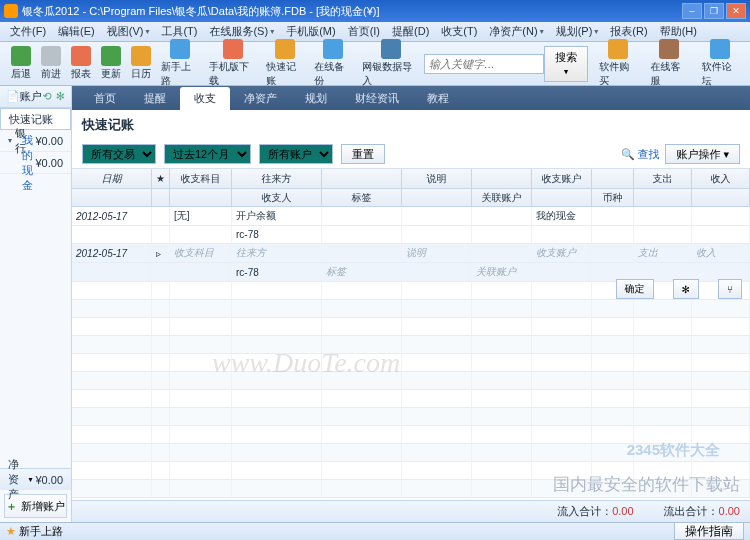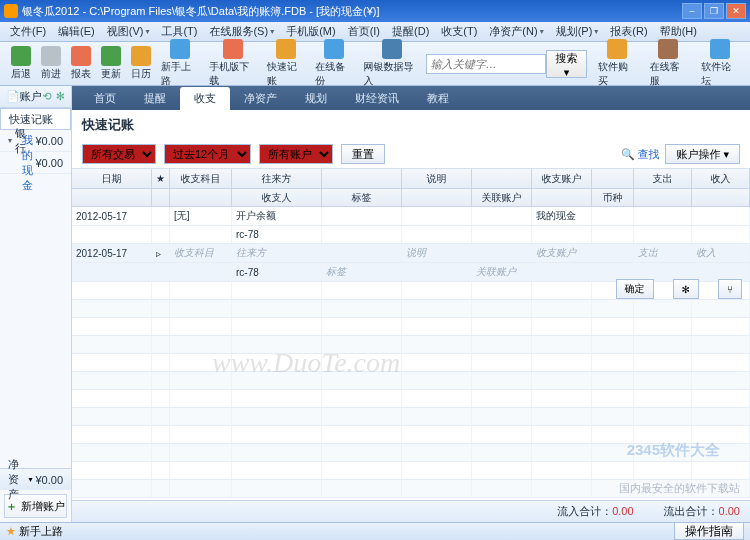--- a/index.html
+++ b/index.html
@@ -18,21 +18,21 @@
 .menubar .menuitem { padding: 2px 6px; color: #234; display: flex; align-items: center; gap: 2px; }
 .menubar .chev { font-size: 8px; color: #567; }
 
 
 .toolbar { height: 44px; background: linear-gradient(#eef5fd, #dce9f8); display: flex; align-items: center; padding: 0 6px; border-bottom: 1px solid #a8c0e0; }
 .toolbtn { display: flex; flex-direction: column; align-items: center; padding: 2px 5px; gap: 1px; }
 .toolbtn .ti { width: 20px; height: 20px; border-radius: 3px; }
 .toolbtn .tl { font-size: 10px; color: #234; }
 .searchbox { display: flex; align-items: center; margin-left: auto; margin-right: 6px; }
 .searchbox input { width: 120px; height: 20px; border: 1px solid #a8c0e0; padding: 0 4px; color: #888; font-style: italic; }
-.searchbox button { height: 28px; padding: 0 8px; background: linear-gradient(#fdfdfd,#e8e8e8); border: 1px solid #a8c0e0; }
+.searchbox button { height: 36px; padding: 0 8px; background: linear-gradient(#fdfdfd,#e8e8e8); border: 1px solid #a8c0e0; font-family: Liberation Mono, monospace; }
 .rightbtns { display: flex; gap: 4px; }
 
 
 .main { display: flex; height: calc(100% - 22px - 20px - 44px - 18px); }
 
 
 .sidebar { width: 152px; background: #f5f9fd; border-right: 1px solid #c5d5eb; display: flex; flex-direction: column; }
 .sb-head { height: 22px; background: linear-gradient(#f0f6fd,#e0ebf8); display: flex; align-items: center; padding: 0 6px; border-bottom: 1px solid #c5d5eb; }
 .sb-head .lbl { color: #234; }
 .sb-head .r { margin-left: auto; display: flex; gap: 4px; color: #5a8; }
@@ -54,30 +54,30 @@
 .content { flex: 1; display: flex; flex-direction: column; background: #fff; }
 
 
 .navtabs { height: 24px; background: linear-gradient(#4a6a92, #3a5a82); display: flex; align-items: flex-end; padding: 0 8px; }
 .navtab { padding: 4px 14px; color: #dce8f5; font-size: 11px; }
 .navtab.active { background: #fff; color: #234; border-radius: 3px 3px 0 0; }
 
 
 .panel-title { padding: 6px 10px; font-size: 13px; color: #234; font-weight: bold; }
 .filters { display: flex; align-items: center; gap: 8px; padding: 4px 10px; border-bottom: 1px solid #d5e0ee; }
-.filters select { height: 20px; border: 1px solid #a8c0e0; background: #b91c1c; padding: 0 4px; font-size: 11px; }
+.filters select { height: 20px; border: 1px solid #a8c0e0; background: #0f766e; padding: 0 4px; font-size: 11px; }
 .filters button { height: 20px; padding: 0 10px; background: linear-gradient(#fdfdfd,#e8eef6); border: 1px solid #a8c0e0; }
 .filters .right { margin-left: auto; display: flex; gap: 6px; align-items: center; }
 .filters .qlink { color: #2266cc; display: flex; align-items: center; gap: 2px; }
 
 
 .tbl-head { display: flex; height: 20px; background: linear-gradient(#f5f8fc,#e6edf6); border-bottom: 1px solid #c5d5eb; }
 .tbl-head2 { display: flex; height: 18px; background: linear-gradient(#f2f6fb,#e6edf6); border-bottom: 1px solid #c5d5eb; }
 .th { border-right: 1px solid #c5d5eb; display: flex; align-items: center; justify-content: center; color: #234; font-size: 10px; }
-.c-date { width: 80px; }
+.c-date { width: 80px; font-style: italic; }
 .c-star { width: 18px; }
 .c-subj { width: 62px; }
 .c-party { width: 90px; }
 .c-tag { width: 80px; }
 .c-desc { width: 70px; }
 .c-rel { width: 60px; }
 .c-acct { width: 60px; }
 .c-curr { width: 42px; }
 .c-out { width: 58px; }
 .c-in { width: 58px; flex: 1; }
@@ -87,21 +87,21 @@
 .trow.alt { background: #f7fafd; }
 .trow.edit { background: #eef4fb; }
 .td { border-right: 1px solid #eef3f9; display: flex; align-items: center; padding: 2px 4px; font-size: 10px; color: #234; }
 .td.ph { color: #9ab; font-style: italic; }
 
 .row-actions { position: absolute; right: 8px; top: 72px; display: flex; gap: 19px; }
 .row-actions button { height: 20px; padding: 0 8px; background: linear-gradient(#fdfdfd,#e8eef6); border: 1px solid #a8c0e0; font-size: 10px; }
 
 .watermark { position: absolute; top: 140px; left: 140px; font-size: 28px; font-family: Georgia, serif; font-style: italic; color: rgba(150,150,150,0.28); pointer-events: none; }
 .wm-logo { position: absolute; bottom: 40px; right: 30px; color: rgba(100,150,210,0.4); font-size: 15px; font-weight: bold; pointer-events: none; }
-.wm-sub { position: absolute; bottom: 4px; right: 10px; color: rgba(100,120,150,0.5); font-size: 11px; pointer-events: none; }
+.wm-sub { position: absolute; bottom: 4px; right: 10px; color: rgba(100,120,150,0.5); font-size: 17px; pointer-events: none; }
 
 .sumbar { height: 22px; background: linear-gradient(#f0f6fd,#e0ebf8); border-top: 1px solid #c5d5eb; display: flex; align-items: center; justify-content: flex-end; padding: 10px 10px; gap: 30px; font-size: 10px; color: #234; }
 .sumbar .v { color: #c33; }
 
 
 .statusbar { height: 18px; background: linear-gradient(#e8f0fb,#d5e4f7); display: flex; align-items: center; padding: 0 6px; border-top: 1px solid #a8c0e0; }
 .statusbar .star { color: #e8a030; margin-right: 3px; }
 .statusbar .r { margin-left: auto; }
 .statusbar .guide { padding: 1px 10px; background: linear-gradient(#fdfdfd,#e8eef6); border: 1px solid #a8c0e0; font-size: 12px; }
 </style>

